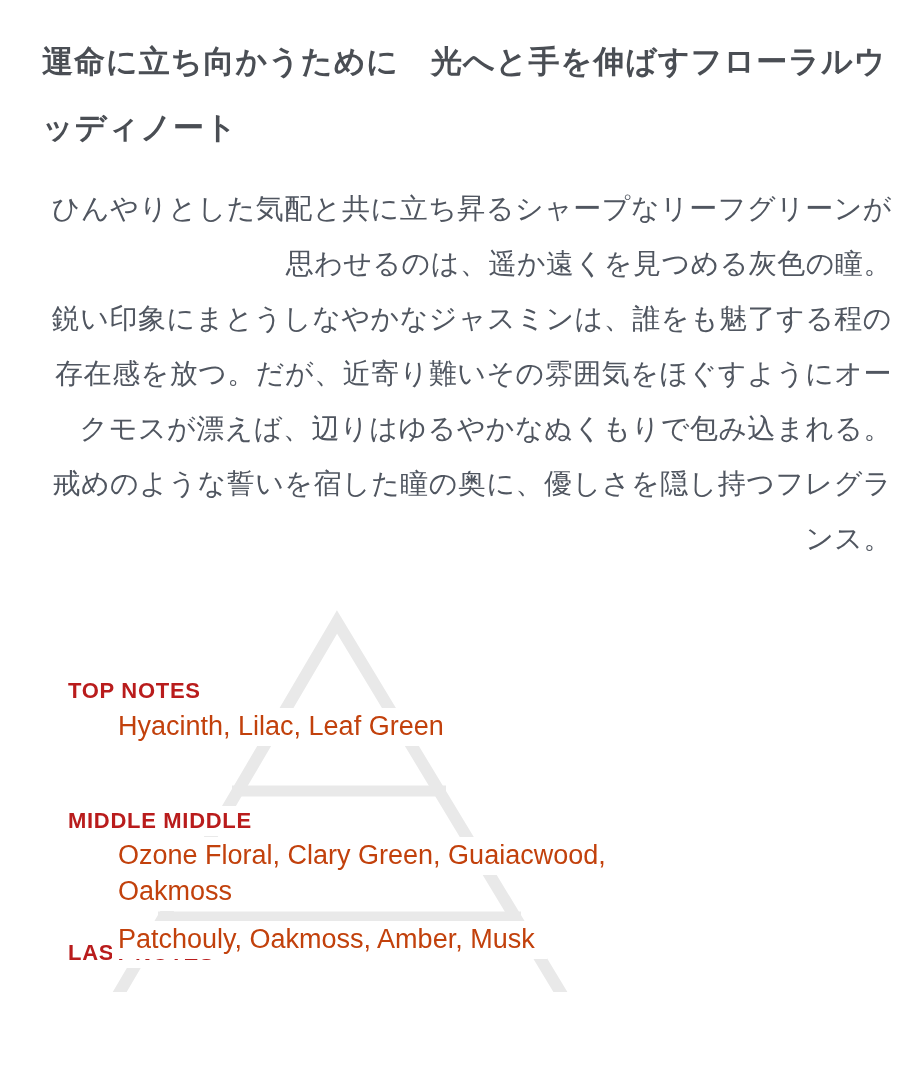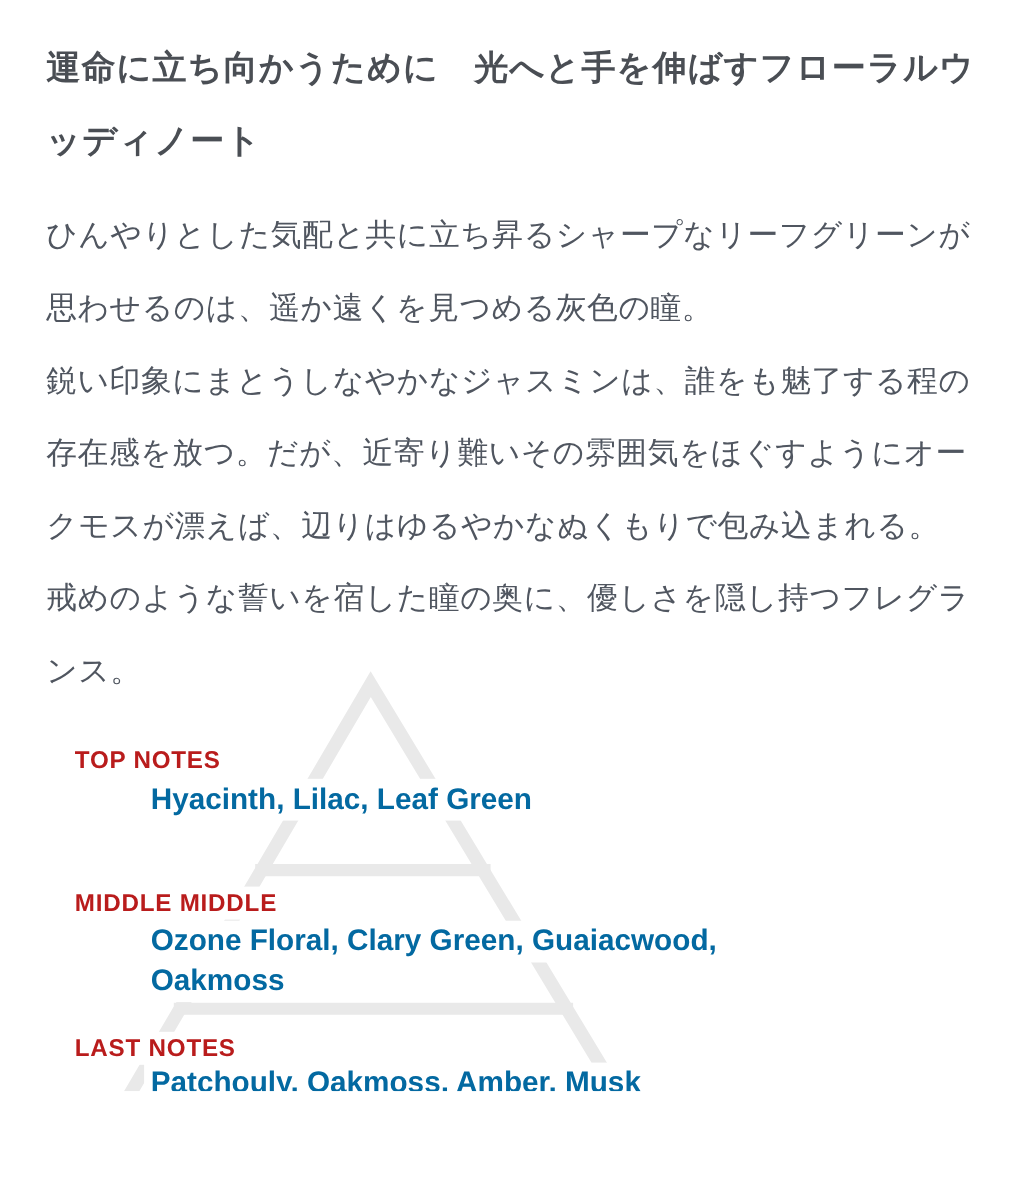--- a/index.html
+++ b/index.html
@@ -30,53 +30,53 @@
     white-space: pre-line;
     z-index: 1;
   }
   .body-text {
     position: absolute;
     left: 42px; top: 181px;
     width: 850px;
     margin: 0;
     font-size: 28px;
     font-weight: 400;
-    line-height: 66px;
+    line-height: 55px;
     letter-spacing: 0.5px;
     color: #505660;
     white-space: pre-line;
     z-index: 1;
+    text-align: right;
   }
   .note-label {
     position: absolute;
     left: 66px;
     display: inline-block;
     background: #ffffff;
     color: #b91c1c;
     font-size: 22px;
     font-weight: 700;
     letter-spacing: 0.7px;
     line-height: 26px;
     padding: 2px 8px 2px 2px;
     z-index: 1;
     white-space: nowrap;
   }
   .note-line {
     position: absolute;
     left: 112px;
     display: inline-block;
     background: #ffffff;
-    color: #0369a1;
+    color: #c2410c;
     font-size: 27px;
-    font-weight: 700;
+    font-weight: 400;
     line-height: 29px;
     padding: 4px 12px 5px 6px;
     z-index: 1;
     white-space: nowrap;
-    margin-left: 19px;
   }
 </style>
 </head>
 <body>
 
 <div class="page">
 
   <svg class="pyramid-svg" viewBox="0 0 921 1080" xmlns="http://www.w3.org/2000/svg" aria-hidden="true">
     <path d="M337 622 L88 1046 L593 1046 Z" fill="none" stroke="#e9e9e9" stroke-width="12" stroke-linejoin="miter"></path>
     <line x1="232" y1="791" x2="446" y2="791" stroke="#e9e9e9" stroke-width="11"></line>
@@ -95,15 +95,15 @@
 ンス。</p>
 
   <div class="note-label" style="top:676px">TOP NOTES</div>
   <div class="note-line" style="top:708px">Hyacinth, Lilac, Leaf Green</div>
 
   <div class="note-label" style="top:806px">MIDDLE MIDDLE</div>
   <div class="note-line" style="top:837px">Ozone Floral, Clary Green, Guaiacwood,</div>
   <div class="note-line" style="top:873px">Oakmoss</div>
 
   <div class="note-label" style="top:938px">LAST NOTES</div>
-  <div class="note-line" style="top:966px">Patchouly, Oakmoss, Amber, Musk</div>
+  <div class="note-line" style="top:921px">Patchouly, Oakmoss, Amber, Musk</div>
 
 </div>
 
 </body></html>

